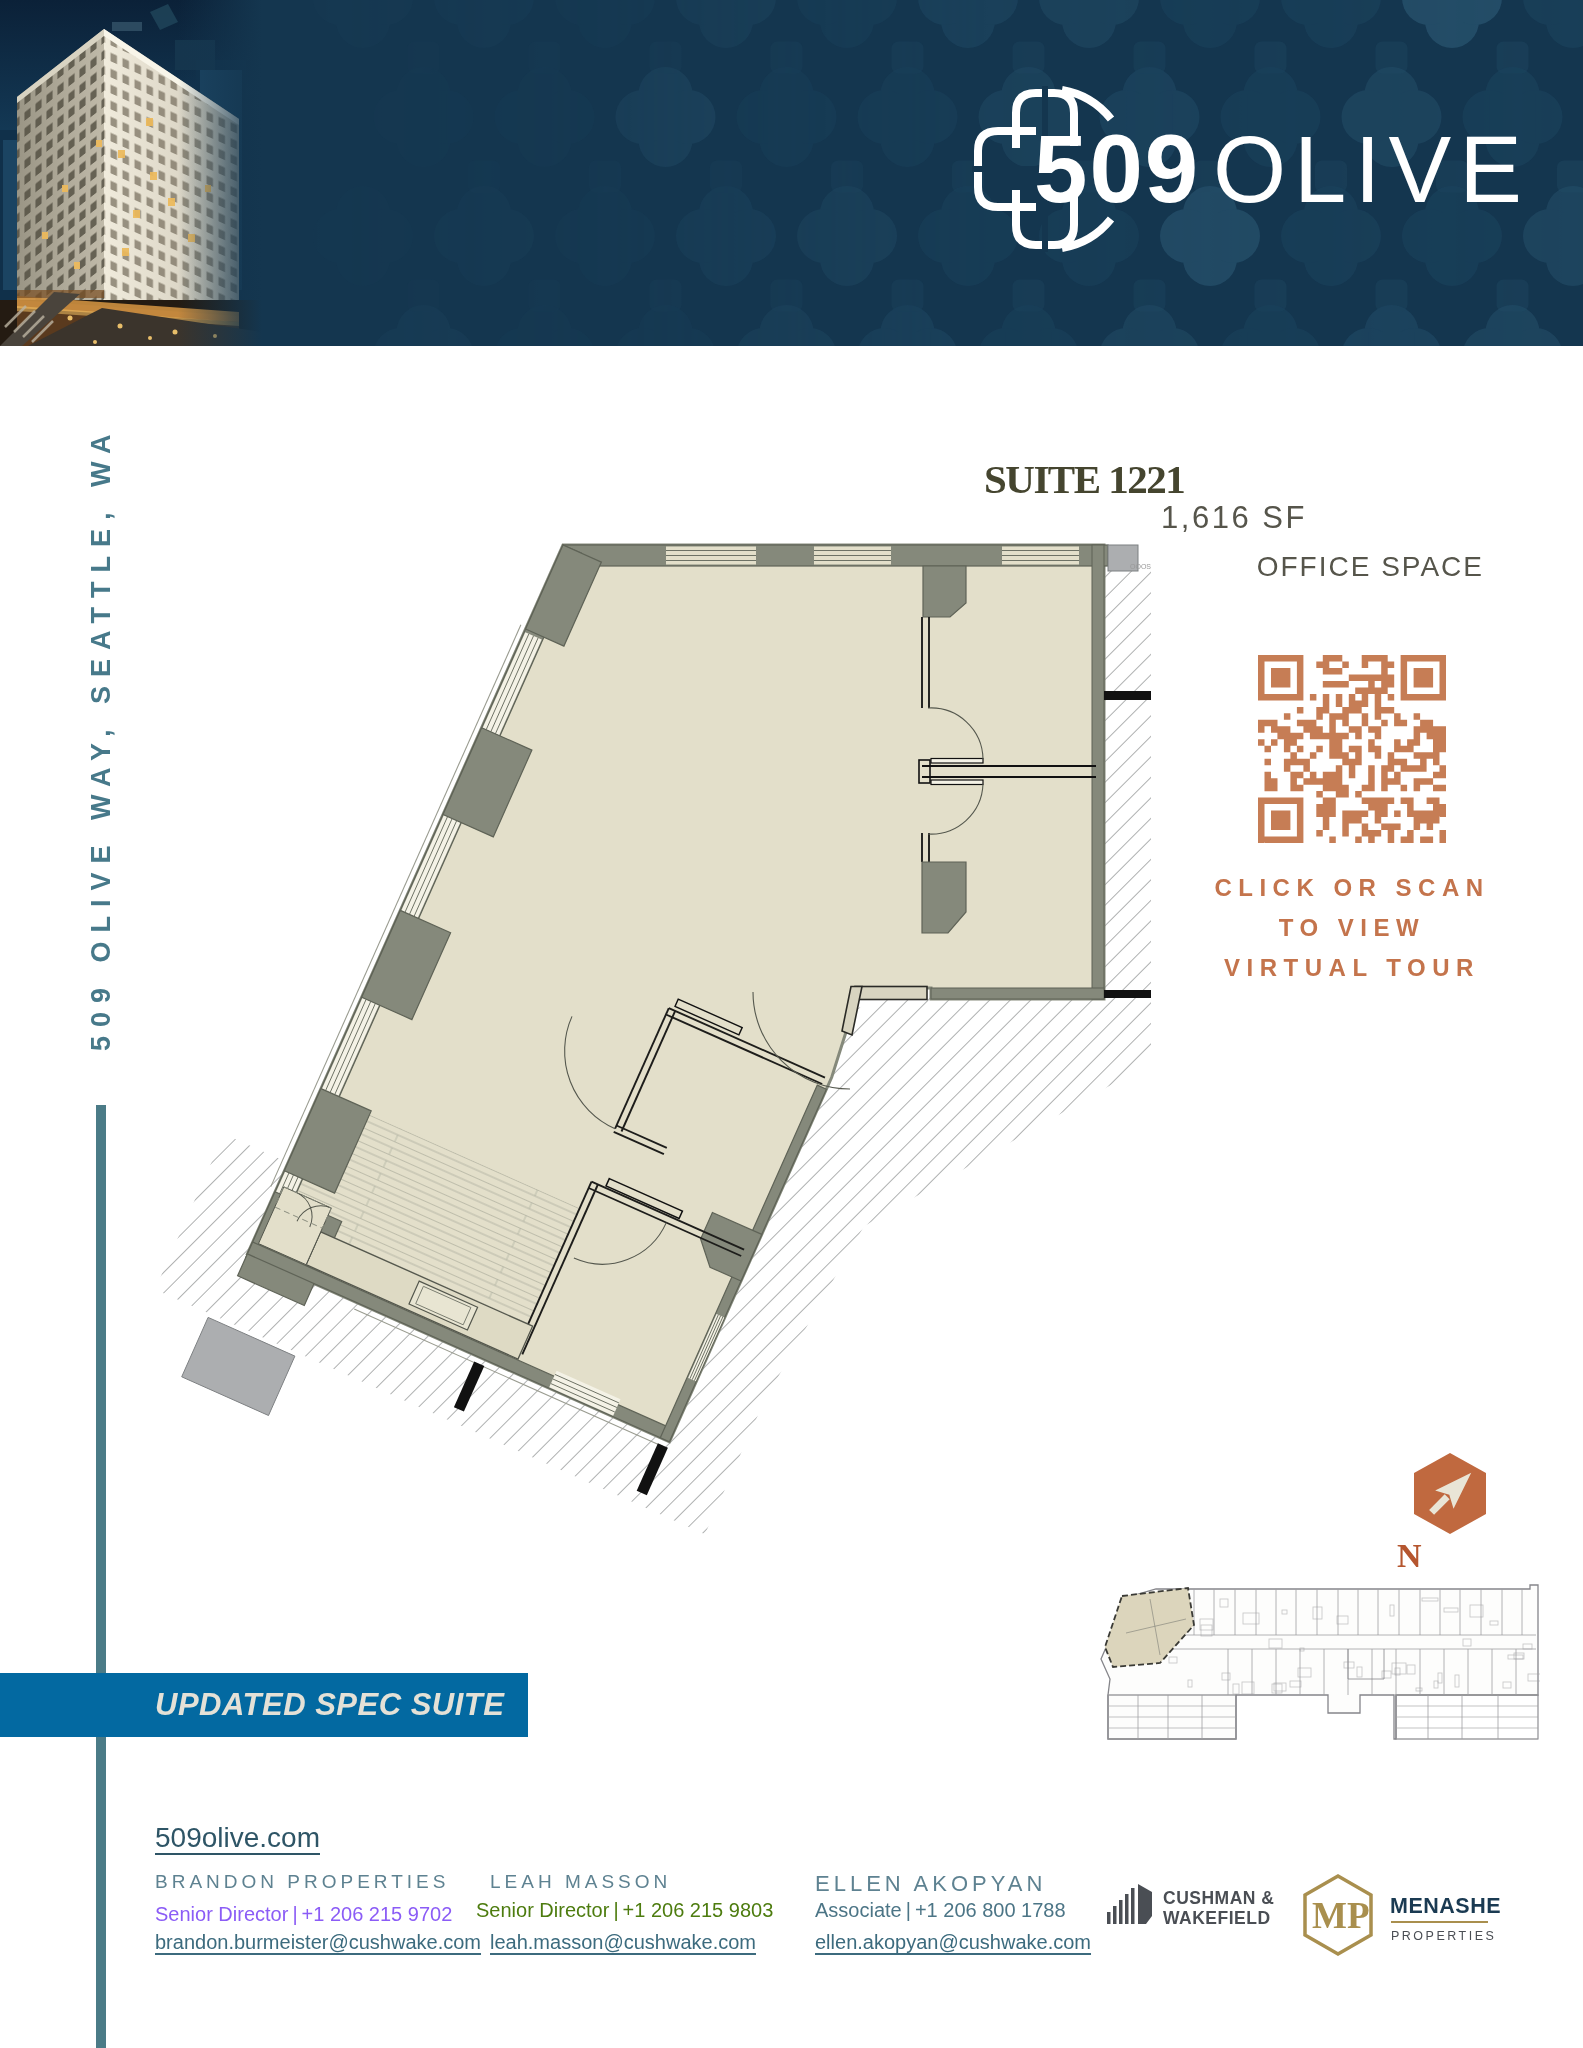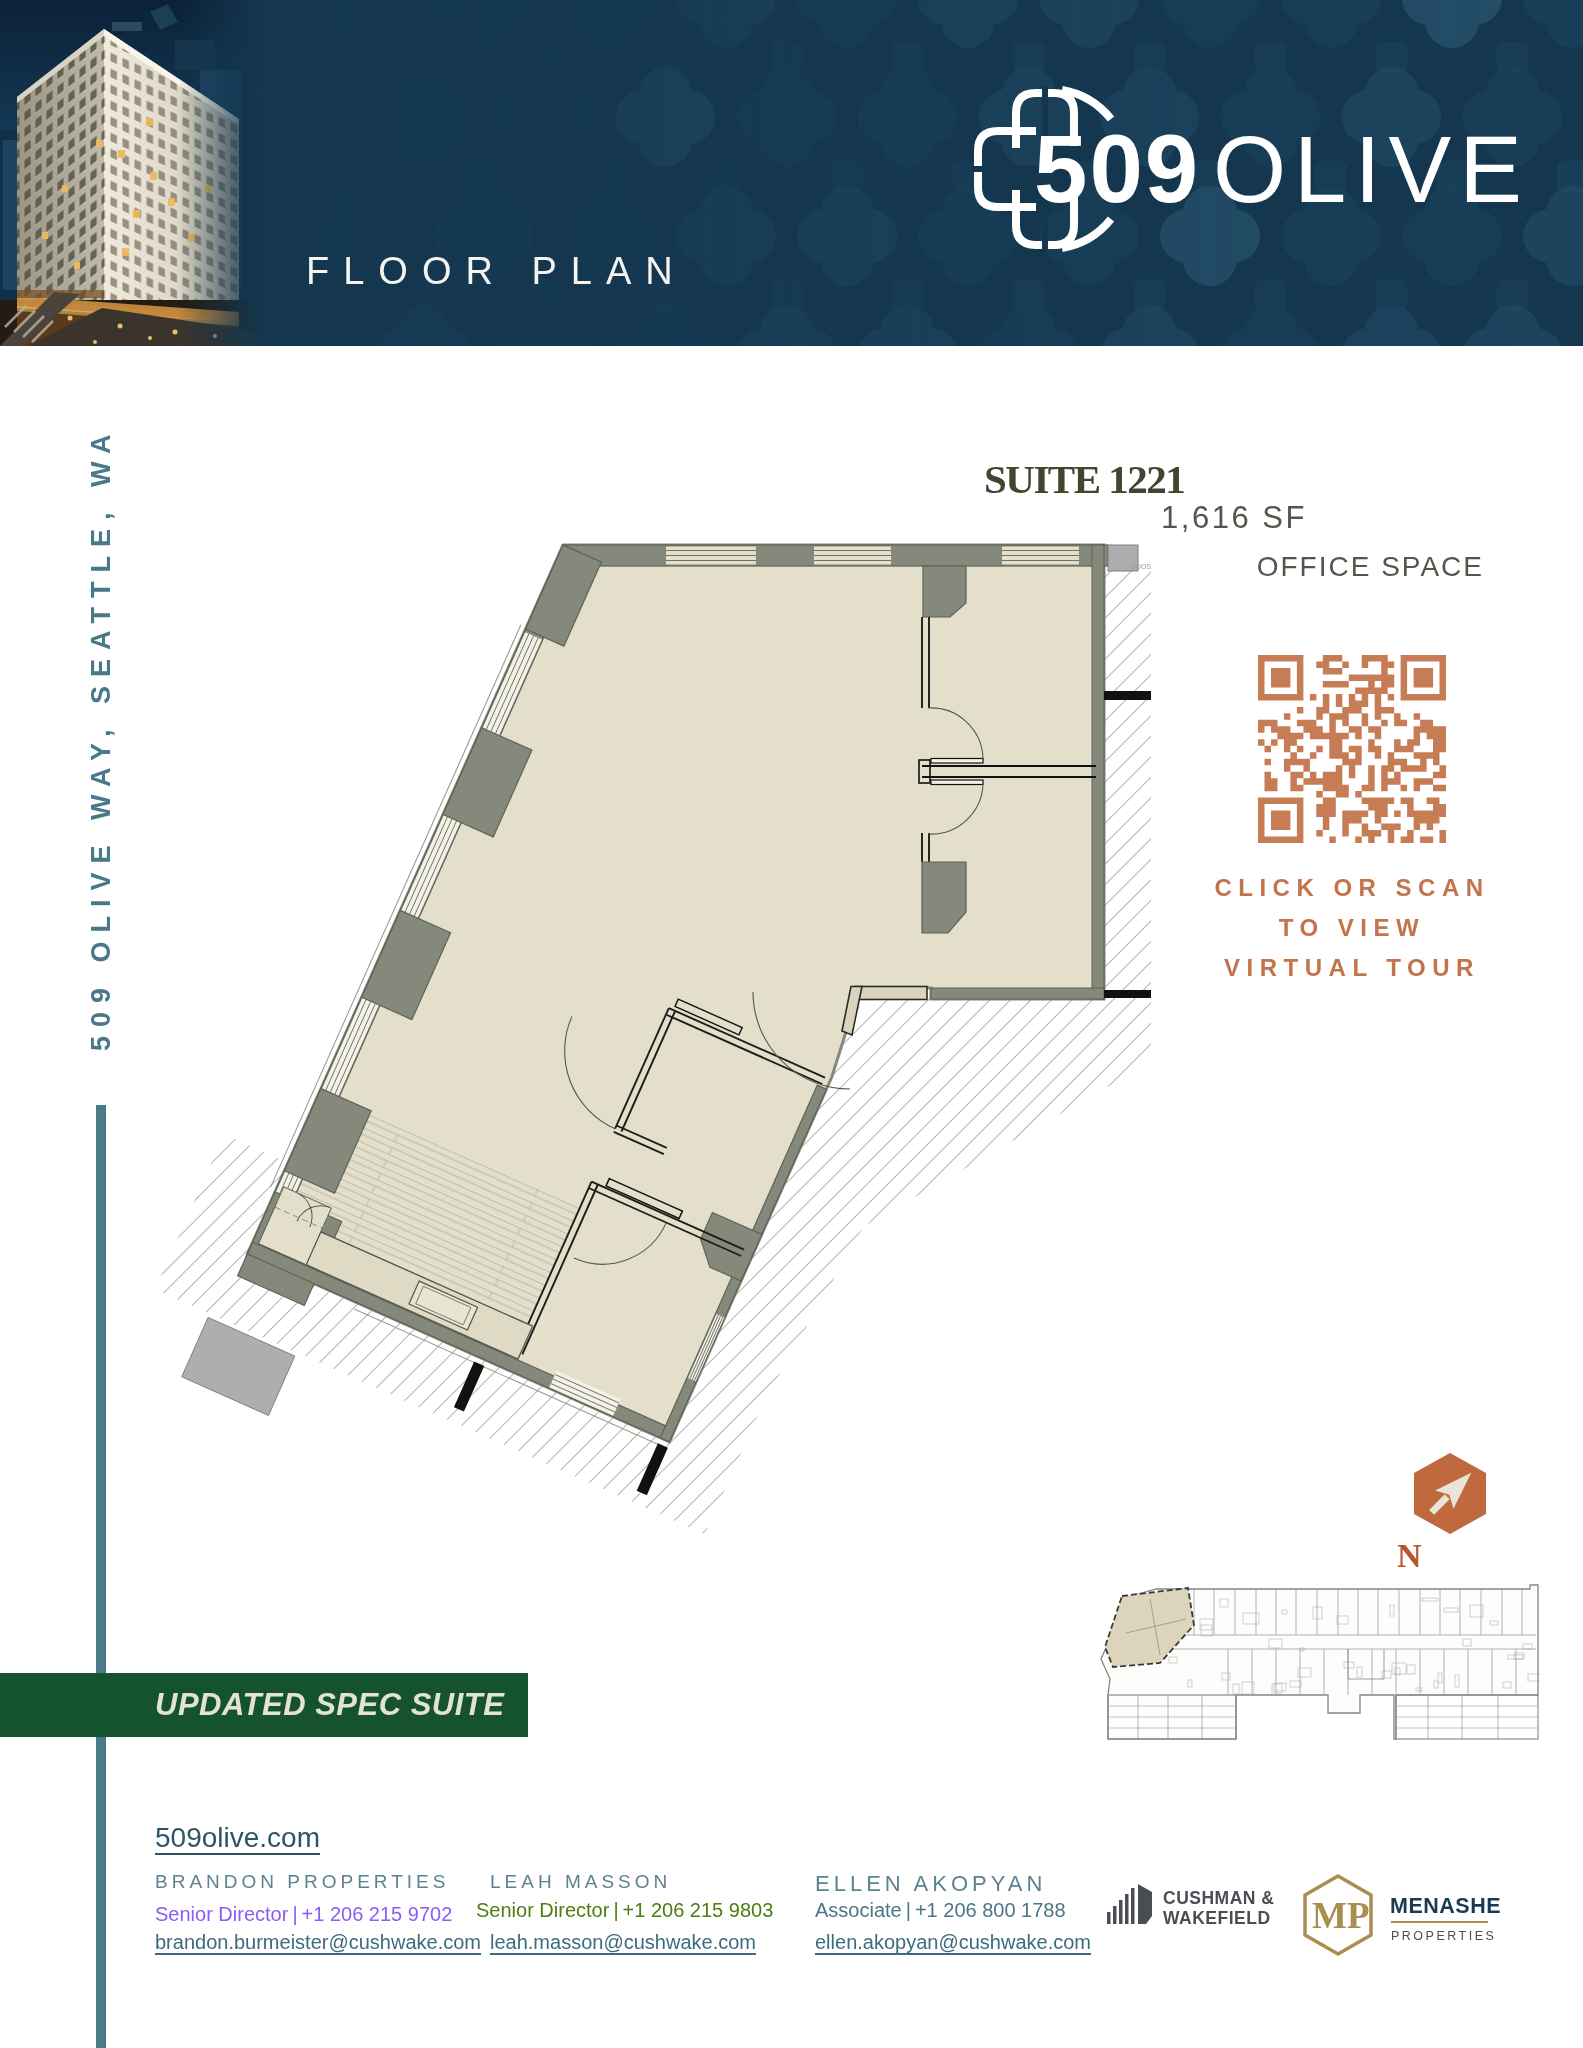--- a/index.html
+++ b/index.html
@@ -538,21 +538,20 @@
         <circle cx="175" cy="332" r="2.5"></circle>
         <circle cx="215" cy="336" r="2"></circle>
         <circle cx="95" cy="342" r="2"></circle>
         <circle cx="150" cy="338" r="2"></circle>
       </g>
 <rect x="112" y="22" width="30" height="9" fill="#2C4A60"></rect>
 <polygon points="150,12 168,4 178,22 160,30" fill="#1E4258" opacity="0.9"></polygon>
 <rect x="175" y="40" width="40" height="30" fill="#16374F" opacity="0.85"></rect>
 <rect x="178" y="0" width="84" height="346" fill="url(#fadeR)"></rect>
 </svg>
-<div class="abs" style="left:306px;top:250px;font-size:38px;font-weight:500;letter-spacing:14px;color:#F5F4EF">FLOOR PLAN</div>
 <svg style="position:absolute;left:950px;top:60px" width="600" height="220" viewBox="0 0 600 220">
 <g stroke="#FFFFFF" stroke-width="8" fill="none">
 <path d="M 112,30 A 80 80 0 0 1 161,59"></path>
 <path d="M 161,159 A 80 80 0 0 1 112,188"></path>
 <path d="M 66,88 V 53 Q 66,33 86,33 H 104 Q 124,33 124,53 V 86"></path>
 <path d="M 66,130 V 165 Q 66,185 86,185 H 104 Q 124,185 124,165 V 132"></path>
 <path d="M 86,71 H 48 Q 28,71 28,91 V 127 Q 28,147 48,147 H 86"></path>
 </g>
 <g fill="#14364F">
 <rect x="92" y="26" width="6" height="66"></rect>
@@ -795,21 +794,21 @@
 <rect x="176" y="108" width="12" height="8" opacity="0.6"></rect>
 <path d="M 250,74 L 250,104 L 286,104 L 286,74" stroke="#85858a"></path>
 </g>
 <path d="M 24,21 L 90,13 L 96,50 L 62,88 L 15,92 L 7,72 Z" fill="#DCD5BC" stroke="#3a3a35" stroke-width="1.8" stroke-dasharray="6 3"></path>
 <g stroke="#8a8a80" stroke-width="0.7" fill="none">
       <line x1="28" y1="58" x2="88" y2="44"></line>
       <line x1="52" y1="24" x2="62" y2="80"></line>
     </g>
 </svg>
 
-<div class="abs" style="left:0;top:1673px;width:528px;height:64px;background:#14532d;color:#E4E1D7;font-style:italic;font-weight:bold;font-size:31px;letter-spacing:0.5px;line-height:64px;padding-left:155px;white-space:nowrap">UPDATED SPEC SUITE</div>
+<div class="abs" style="left:0;top:1673px;width:528px;height:64px;background:#0369a1;color:#E4E1D7;font-style:italic;font-weight:bold;font-size:31px;letter-spacing:0.5px;line-height:64px;padding-left:155px;white-space:nowrap">UPDATED SPEC SUITE</div>
 
 <div class="abs" style="left:155px;top:1822px;font-size:28px;color:#2E5566;text-decoration:underline;text-underline-offset:6px">509olive.com</div>
 
 <div class="abs" style="left:155px;top:1871px;color:#5E8291;font-size:19px;letter-spacing:4px;white-space:nowrap">BRANDON PROPERTIES</div>
 <div class="abs" style="left:155px;top:1903px;color:#8b5cf6;font-size:20px;white-space:nowrap">Senior Director | +1 206 215 9702</div>
 <div class="abs" style="left:155px;top:1931px;color:#3C6B7E;font-size:20px;text-decoration:underline;text-underline-offset:4px;white-space:nowrap">brandon.burmeister@cushwake.com</div>
 
 <div class="abs" style="left:490px;top:1871px;color:#5E8291;font-size:19px;letter-spacing:4px;white-space:nowrap">LEAH MASSON</div>
 <div class="abs" style="left:476px;top:1899px;color:#4d7c0f;font-size:20px;white-space:nowrap">Senior Director | +1 206 215 9803</div>
 <div class="abs" style="left:490px;top:1931px;color:#3C6B7E;font-size:20px;text-decoration:underline;text-underline-offset:4px;white-space:nowrap">leah.masson@cushwake.com</div>

